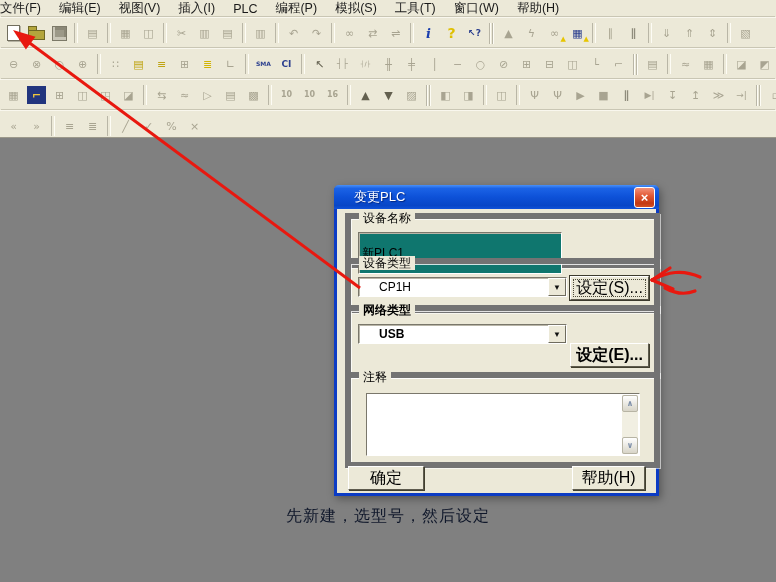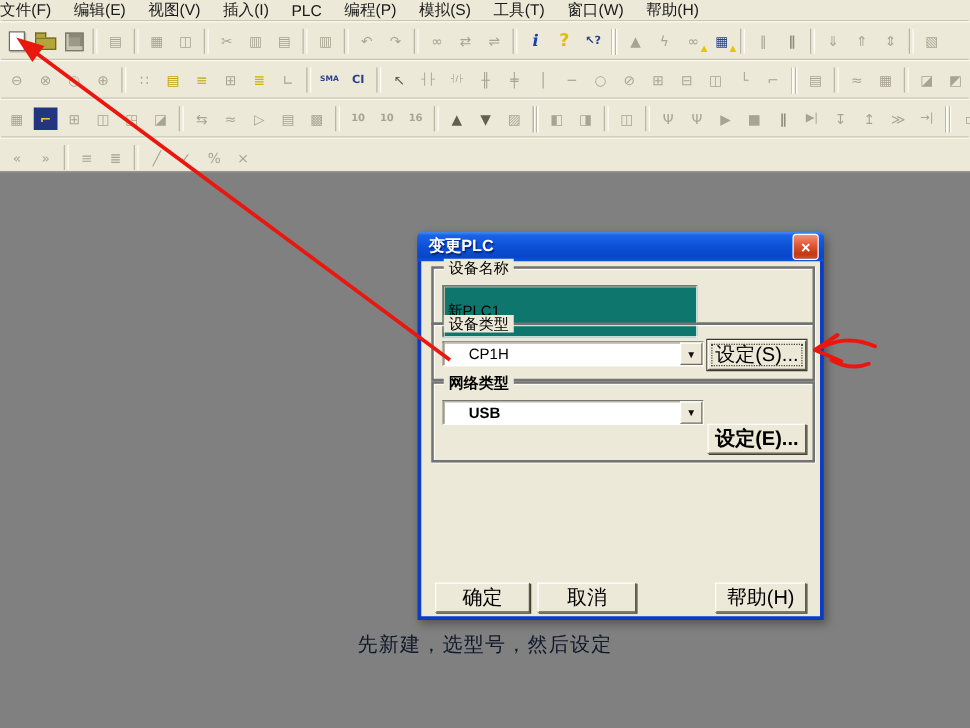--- a/index.html
+++ b/index.html
@@ -33,26 +33,26 @@
   .ico-save::before{content:"";width:13px;height:13px;background:#9c9988;border:1px solid #7c7968;
                     box-shadow:inset 2px -3px 0 #c9c6b7, inset -2px 3px 0 #8a8776;}
   .badge{position:absolute;right:0;bottom:1px;font-size:7px;color:#e7c500;font-style:normal;line-height:7px;}
   .workspace{position:absolute;top:137px;left:0;right:0;bottom:0;background:#808080;border-top:1px solid #9b988a;}
 
   
   .dialog{position:absolute;left:334px;top:185px;width:325px;height:311px;z-index:10;
           background:#0c3cc4;border-radius:6px 6px 0 0;box-shadow:2px 3px 8px rgba(0,0,0,.35);}
   .titlebar{height:24px;border-radius:5px 5px 0 0;display:flex;align-items:center;padding:0 4px 0 9px;
             background:linear-gradient(180deg,#4a90f6 0%,#1b63e6 14%,#0d51d8 50%,#0846c6 86%,#1053da 100%);}
-  .title{color:#fff;font-weight:bold;font-size:13px;flex:1;text-shadow:1px 1px 1px #00247e;}
+  .title{color:#fff;font-weight:normal;font-size:13px;flex:1;text-shadow:1px 1px 1px #00247e;margin-left:11px;}
   .closebtn{width:19px;height:19px;border-radius:3px;border:1px solid #fff;color:#fff;font-size:13px;font-weight:bold;
             display:flex;align-items:center;justify-content:center;line-height:1;cursor:default;
             background:linear-gradient(180deg,#f39179 0%,#e25a37 40%,#c33812 80%,#d24f24 100%);}
   .dbody{position:absolute;left:3px;right:3px;top:24px;bottom:3px;background:#ece9d8;font-size:12px;}
-  .group{position:absolute;border:2px solid #737373;
+  .group{position:absolute;border:6px solid #737373;
          box-shadow:inset 1px 1px 0 rgba(255,255,255,.8),1px 1px 0 rgba(255,255,255,.6);}
   .glabel{position:absolute;top:-8px;left:8px;background:#ece9d8;padding:0 4px;font-size:12px;line-height:14px;}
   .g-name{left:8px;top:4px;width:303px;height:43px;}
   .g-type{left:8px;top:49px;width:303px;height:43px;}
   .g-net{left:8px;top:96px;width:303px;height:61px;font-weight:bold;}
   .g-comment{left:8px;top:163px;width:303px;height:84px;}
   .txt{position:absolute;left:7px;top:13px;width:196px;height:14px;background:#0f766e;border:1px solid;
        border-color:#7a776b #fff #fff #7a776b;box-shadow:inset 1px 1px 0 #b9b6a8;
        font:12px "Liberation Sans","DejaVu Sans",sans-serif;padding:13px 3px;outline:none;}
   .combo{position:absolute;left:7px;top:13px;width:207px;height:18px;background:#fff;border:1px solid;
@@ -255,23 +255,31 @@
 
     <div class="group g-net">
       <span class="glabel">网络类型</span>
       <div class="combo">
         <span class="cval">USB</span>
         <span class="cbtn">▼</span>
       </div>
       <div class="btn btn-setE">设定(E)...</div>
     </div>
 
+    <div class="group g-comment">
+      <span class="glabel">注释</span>
+      <div class="tarea">
+        <div class="sbar">
+          <div class="sarrow">∧</div>
+          <div class="sarrow">∨</div>
+        </div>
+      </div>
+    </div>
 
     <div class="btn btn-ok">确定</div>
-    <div class="btn btn-cancel">取消</div>
     <div class="btn btn-help">帮助(H)</div>
   </div>
 </div>
 
 <div class="caption">先新建，选型号，然后设定</div>
 
 <svg class="overlay" viewBox="0 0 776 582">
   <line x1="360" y1="288" x2="27" y2="41" stroke="#e8180f" stroke-width="3"></line>
   <polygon points="13,30 25.9,49.5 35.5,36.7" fill="#e8180f"></polygon>
   <g fill="none" stroke="#e8180f" stroke-width="3.2" stroke-linecap="round">

